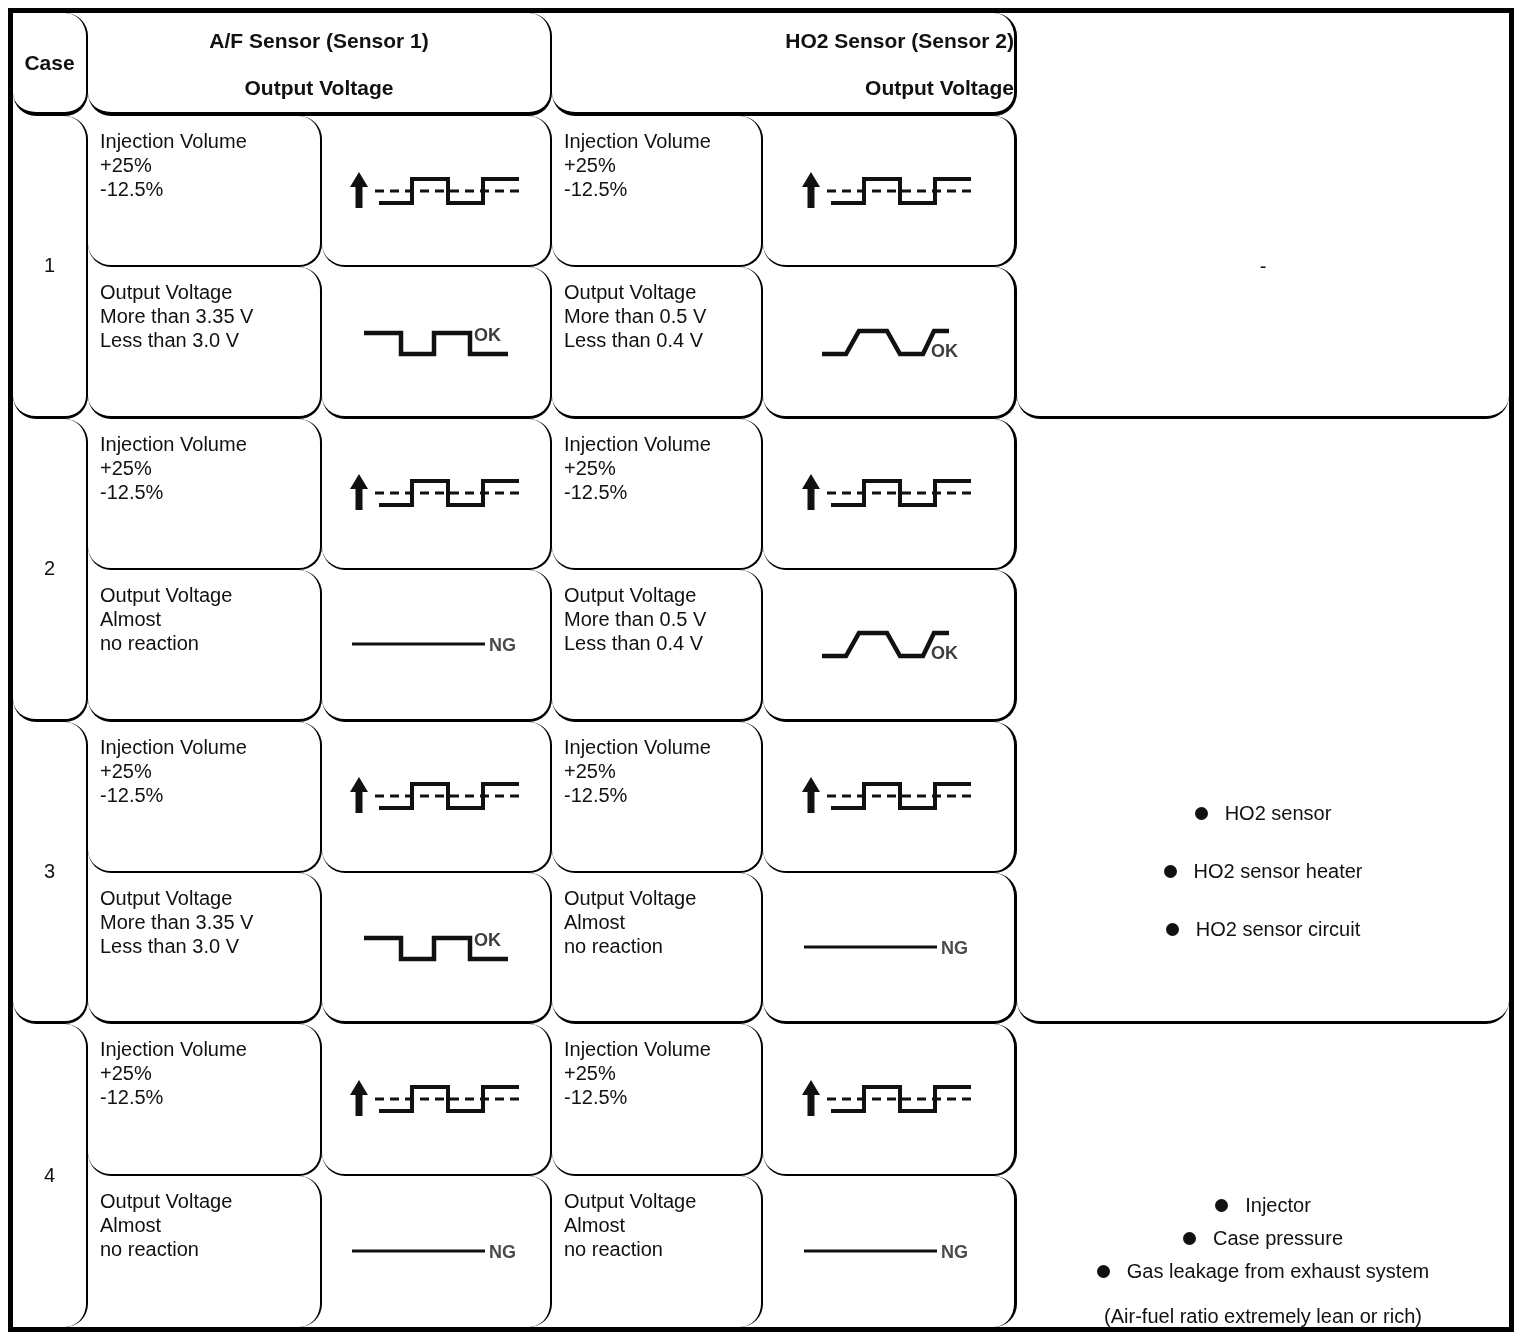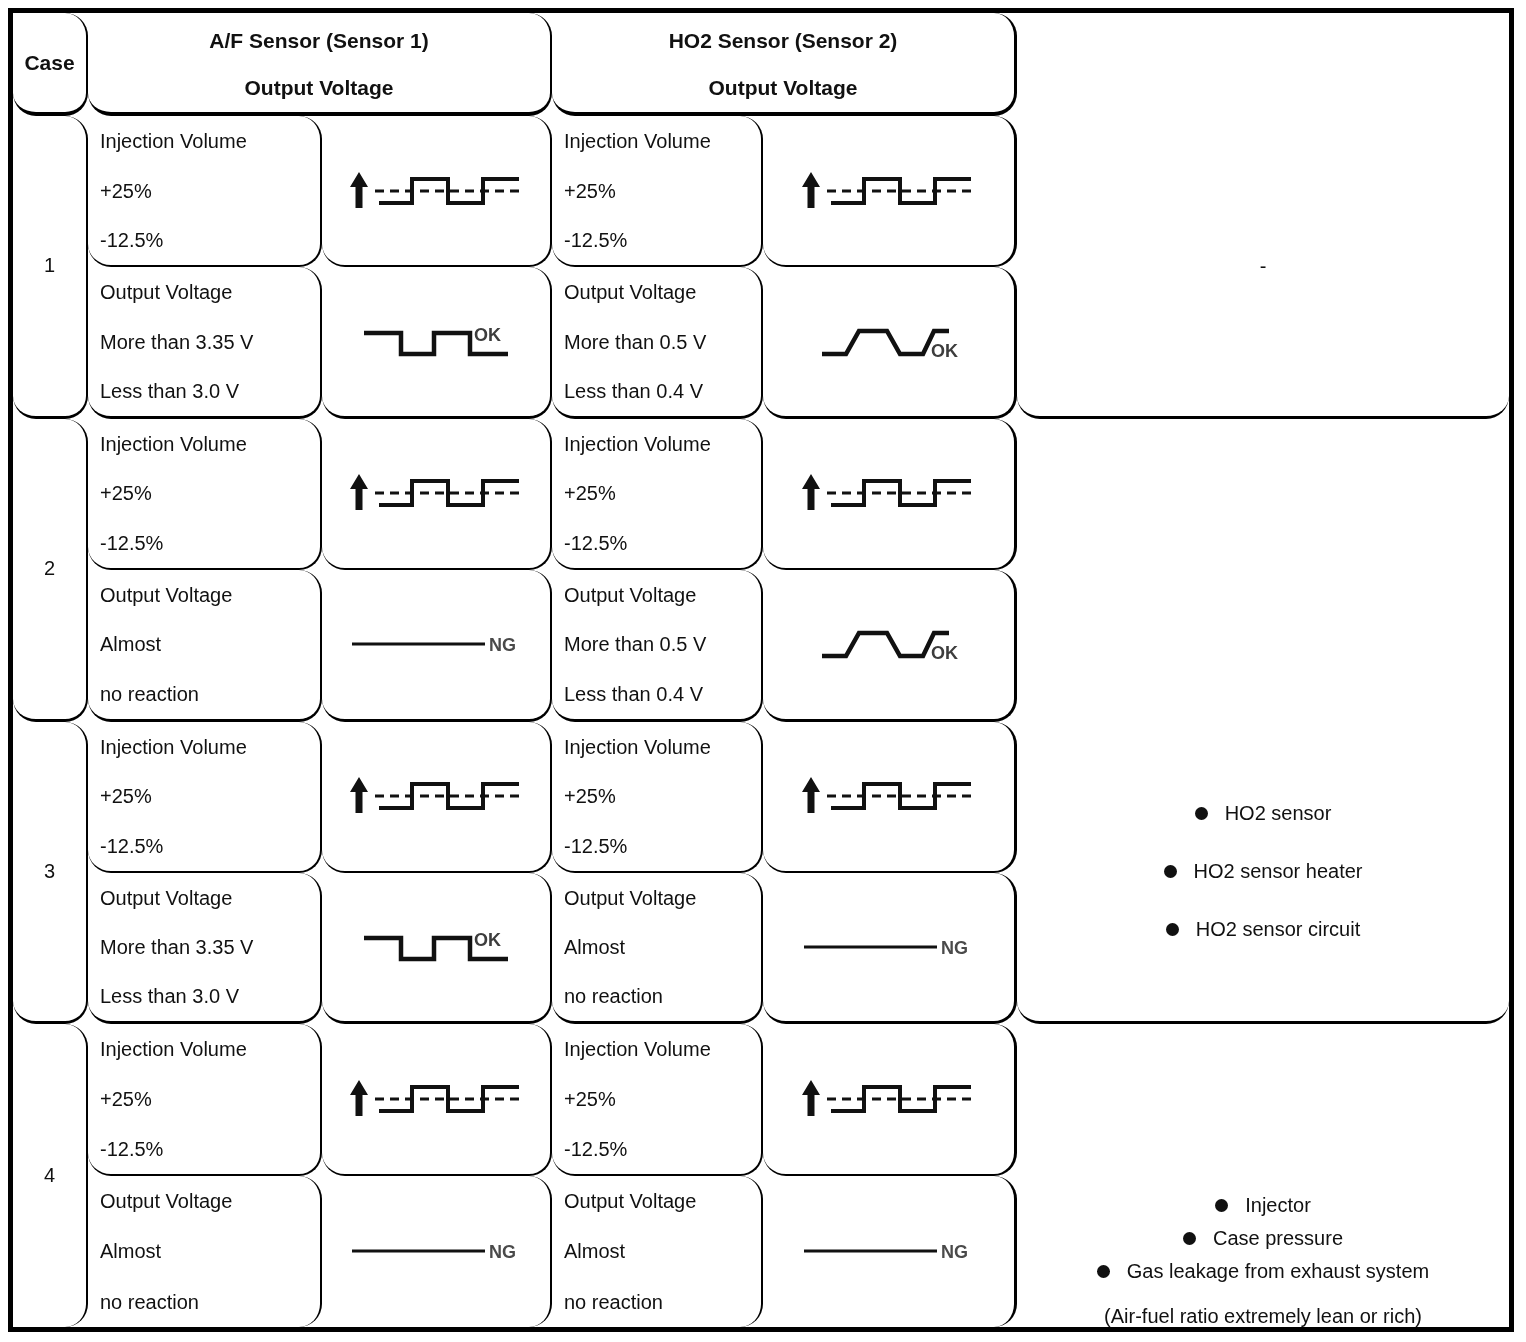--- a/index.html
+++ b/index.html
@@ -9,42 +9,42 @@
        border:5px solid #000;display:grid;
        grid-template-columns:75px 234px 230px 211px 254px 1fr;
        grid-template-rows:103px repeat(8, 1fr);}
   .cell{box-sizing:border-box;min-width:0;min-height:0;border-radius:23px;}
   .br2{border-right:2px solid #000;} .br3{border-right:3px solid #000;}
   .bb2{border-bottom:2px solid #000;} .bb3{border-bottom:3px solid #000;} .bb4{border-bottom:4px solid #000;}
   .hdr{font-weight:bold;font-size:21px;display:flex;align-items:center;justify-content:center;}
   .hdr2{font-weight:bold;font-size:21px;display:flex;flex-direction:column;align-items:center;
         justify-content:space-between;padding:16px 0 12px 0;text-align:center;}
   .casenum{display:flex;align-items:center;justify-content:center;font-size:20px;}
-  .txt{display:flex;flex-direction:column;justify-content:space-between;
+  .txt{display:flex;flex-direction:column;
        padding:13px 20px 13px 12px;font-size:20px;line-height:24px;white-space:nowrap;}
   .wav{display:flex;align-items:center;justify-content:center;}
   .trb{display:flex;flex-direction:column;align-items:center;justify-content:center;
        font-size:20px;line-height:22px;gap:11px;text-align:center;}
   .bullet-line{display:flex;align-items:center;}
   .dot{width:13px;height:13px;border-radius:50%;background:#111;margin-right:17px;flex:none;}
   .note{margin-top:12px;}
   svg{display:block;}
 </style>
 </head>
 <body>
 
 <div class="page">
 <div class="tbl">
 
   <div class="cell hdr br2 bb4" style="grid-column:1;grid-row:1;">Case</div>
   <div class="cell hdr2 br2 bb4" style="grid-column:2/4;grid-row:1;">
     <span>A/F Sensor (Sensor 1)</span>
     <span>Output Voltage</span>
   </div>
-  <div class="cell hdr2 br3 bb4" style="grid-column:4/6;grid-row:1;">
+  <div class="cell hdr2 br3 bb4" style="grid-column:4/6;grid-row:1;align-items:flex-end;">
     <span>HO2 Sensor (Sensor 2)</span>
     <span>Output Voltage</span>
   </div>
 
   <div class="cell casenum br2 bb3" style="grid-column:1;grid-row:2/4;">1</div>
 
   <div class="cell txt br2 bb2" style="grid-column:2;grid-row:2;">
     <span>Injection Volume</span>
     <span>+25%</span>
     <span>-12.5%</span>

